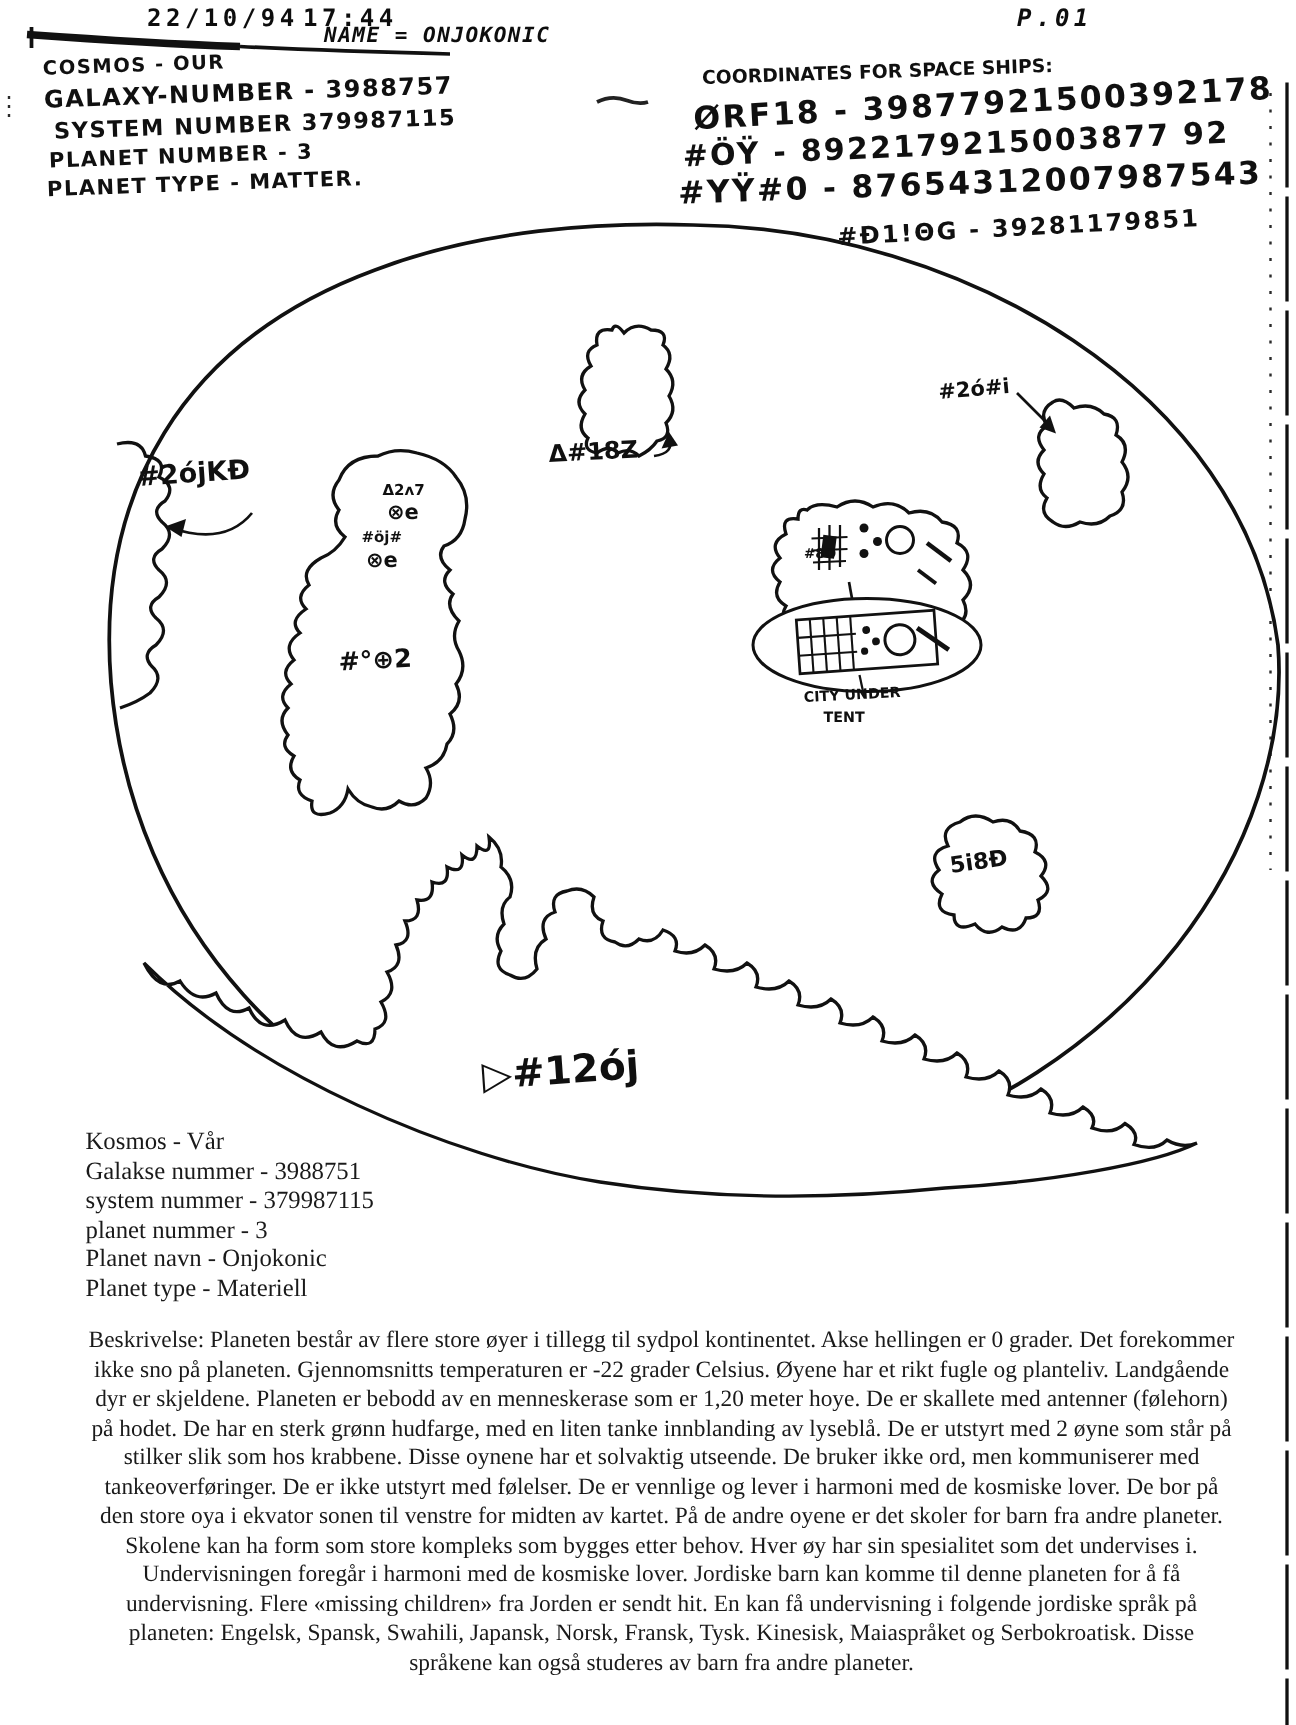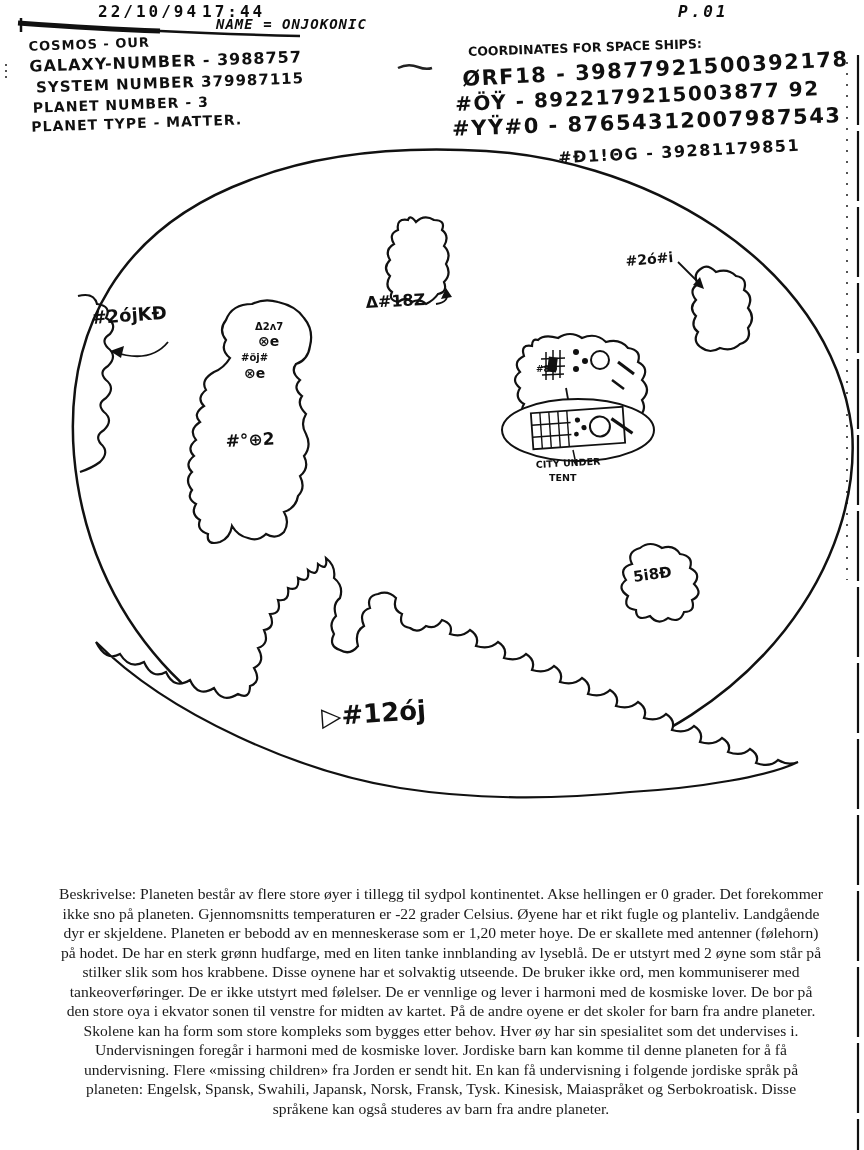--- a/index.html
+++ b/index.html
@@ -126,16 +126,24 @@
     <div class="hand" style="font-size:14px; margin-left:2px;">PLANET NUMBER - 3</div>
     <div class="hand" style="font-size:14px;">PLANET TYPE - MATTER.</div>
   </div>
 
   <span class="abs hand" style="left:468px; top:40px; font-size:12.5px; transform:rotate(-2deg);">COORDINATES FOR SPACE SHIPS:</span>
   <span class="abs hand coord" style="left:462px; top:57px; font-size:21px; transform:rotate(-3deg);">ØRF18 - 39877921500392178</span>
   <span class="abs hand coord" style="left:455px; top:84px; font-size:20px; transform:rotate(-2.5deg);">#ÖŸ - 8922179215003877 92</span>
   <span class="abs hand coord" style="left:452px; top:110px; font-size:21px; transform:rotate(-2deg);">#YŸ#0 - 87654312007987543</span>
   <span class="abs hand coord" style="left:558px; top:142px; font-size:16px; transform:rotate(-3deg);">#Ð1!ΘG - 39281179851</span>
 
+  <div class="info-block">
+    <div>Kosmos - Vår</div>
+    <div>Galakse nummer - 3988751</div>
+    <div>system nummer - 379987115</div>
+    <div>planet nummer - 3</div>
+    <div>Planet navn - Onjokonic</div>
+    <div>Planet type - Materiell</div>
+  </div>
 
   <div class="desc" style="white-space:normal;">Beskrivelse: Planeten består av flere store øyer i tillegg til sydpol kontinentet. Akse hellingen er 0 grader. Det forekommer ikke sno på planeten.  Gjennomsnitts temperaturen er -22 grader Celsius. Øyene har et rikt fugle og planteliv. Landgående dyr er skjeldene. Planeten er bebodd av en menneskerase som er 1,20 meter hoye. De er skallete med antenner (følehorn) på hodet. De har en sterk grønn hudfarge, med en liten tanke innblanding av lyseblå.  De er utstyrt med 2 øyne som står på stilker slik som hos krabbene.  Disse oynene har et solvaktig utseende. De bruker ikke ord, men kommuniserer med tankeoverføringer. De er ikke utstyrt med følelser.  De er vennlige og lever i harmoni med de kosmiske lover.  De bor på den store oya i ekvator sonen til venstre for midten av kartet. På de andre oyene er det skoler for barn fra andre planeter. Skolene kan ha form som store kompleks som bygges etter behov.  Hver øy har sin spesialitet som det undervises i. Undervisningen foregår i harmoni med de kosmiske lover. Jordiske barn kan komme til denne planeten for å få undervisning. Flere «missing children» fra Jorden er sendt hit.  En kan få undervisning i folgende jordiske språk på planeten: Engelsk, Spansk, Swahili, Japansk, Norsk, Fransk, Tysk. Kinesisk, Maiaspråket og Serbokroatisk.  Disse språkene kan også studeres av barn fra andre planeter.</div>
 
 </div>
 
 </body></html>

